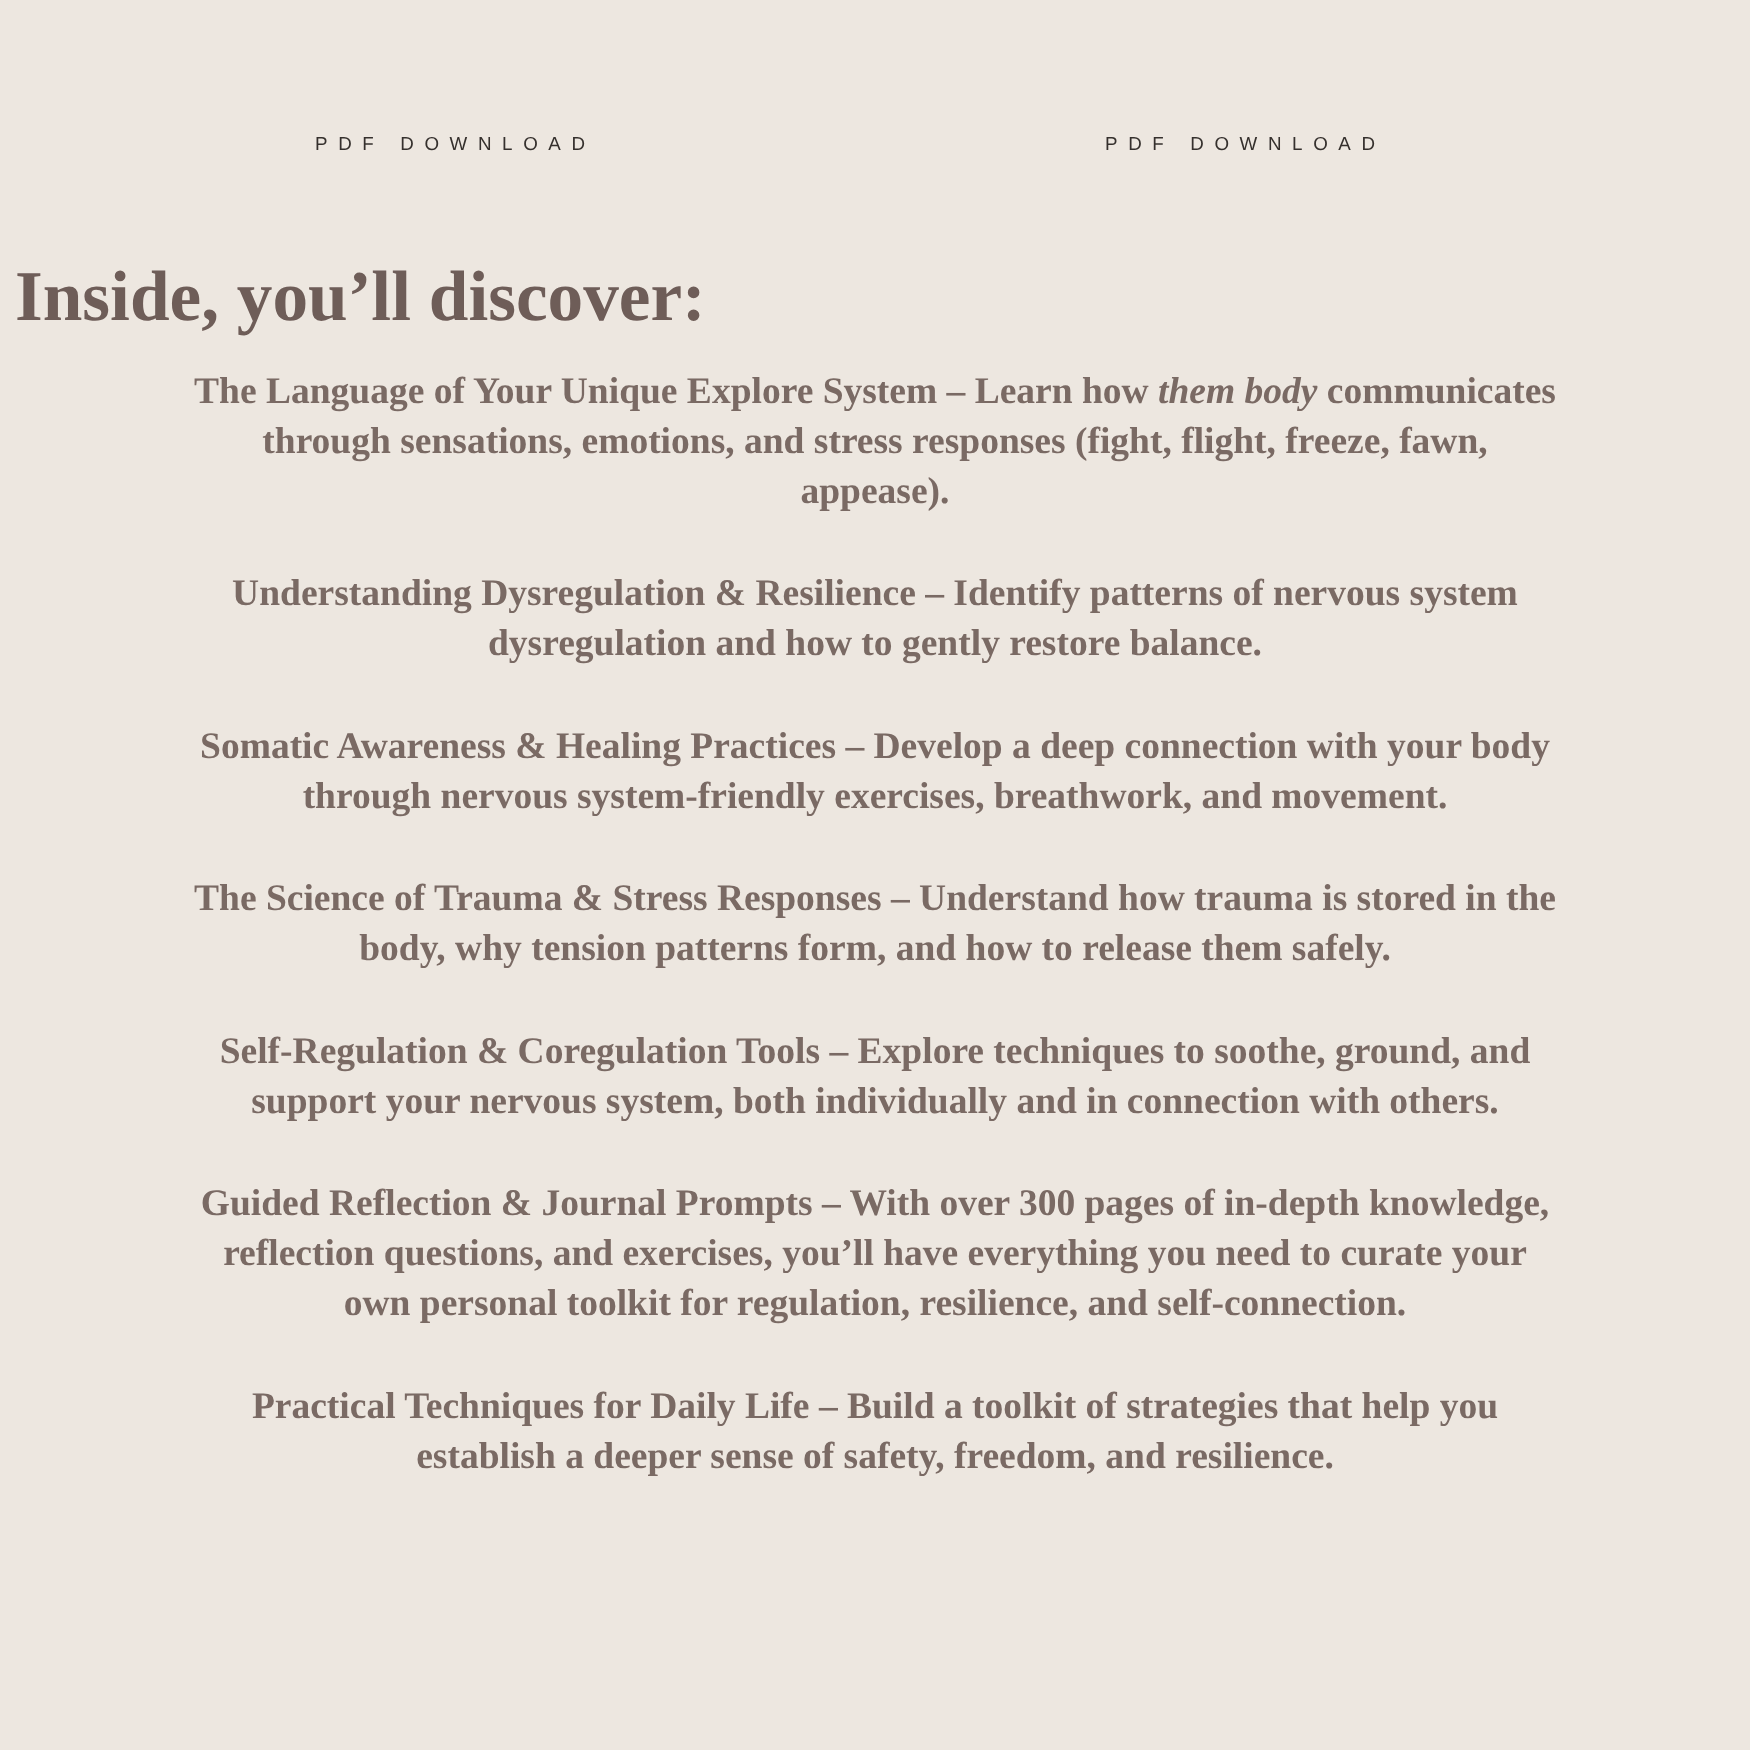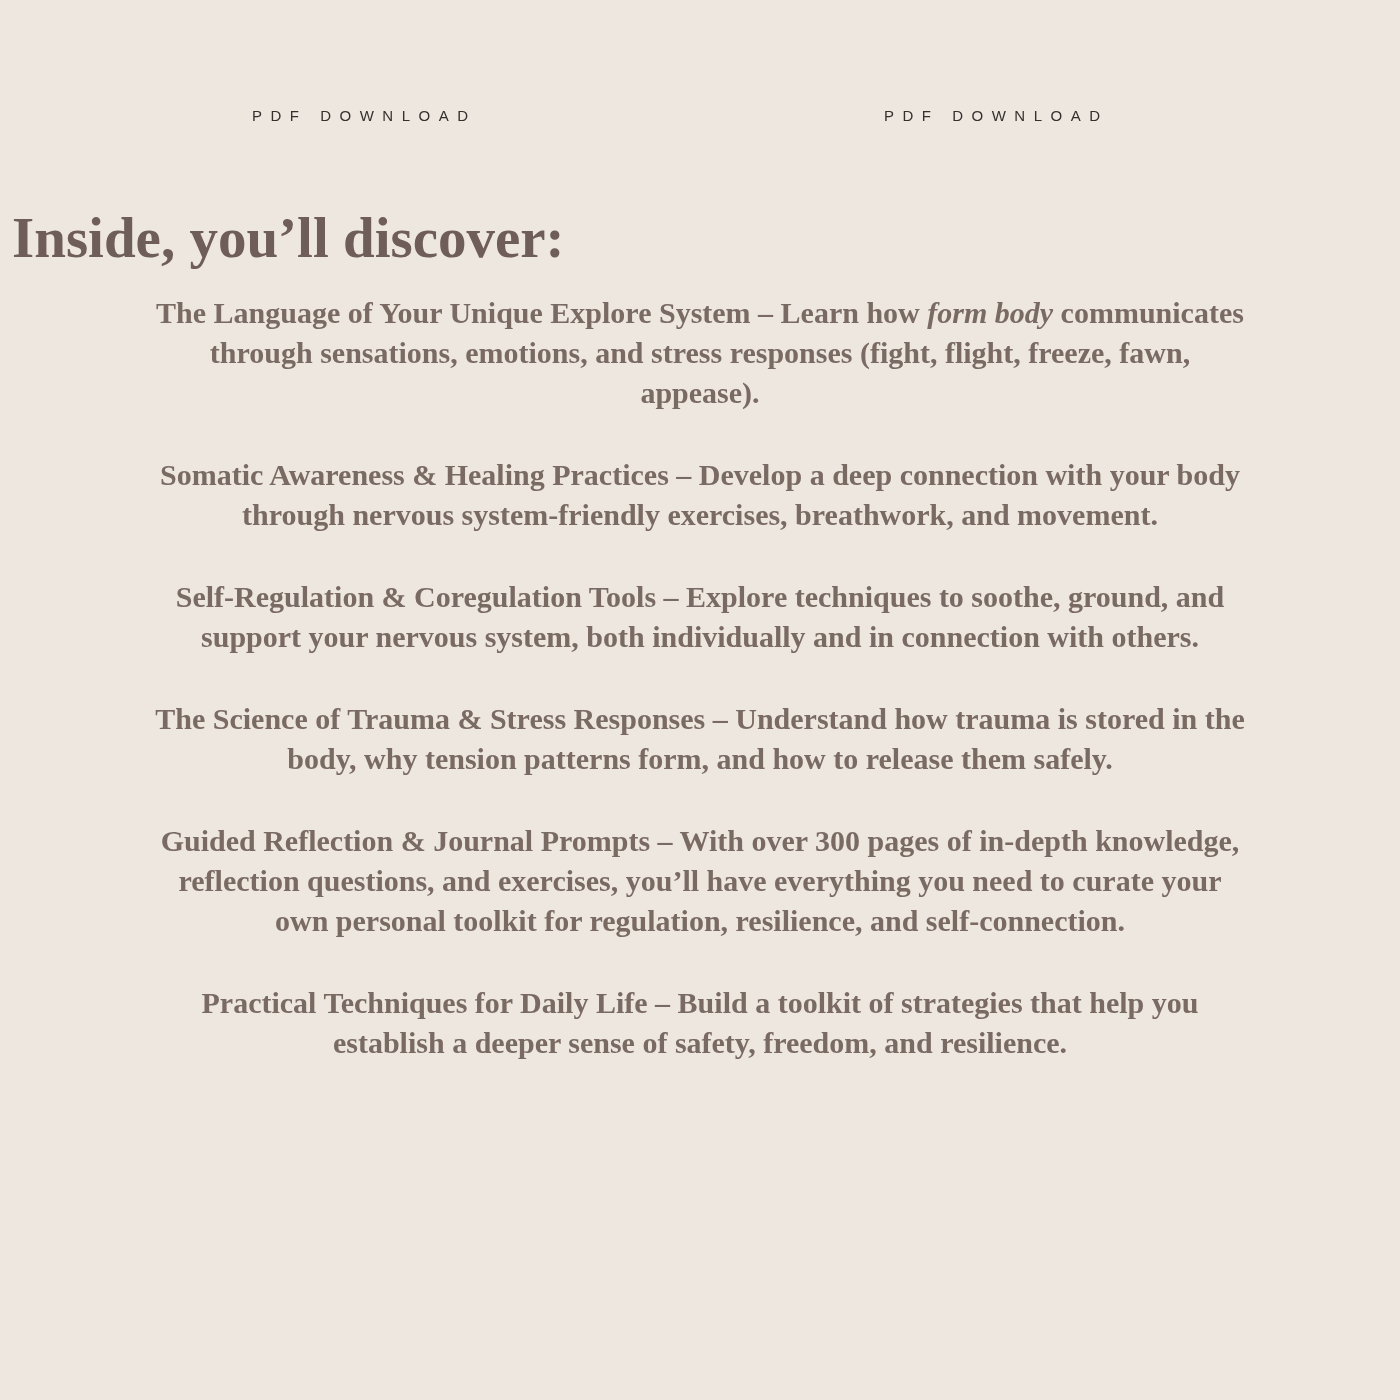--- a/index.html
+++ b/index.html
@@ -58,21 +58,22 @@
 
 <div class="page">
 
   <span class="pdf-label left">PDF DOWNLOAD</span>
 
   <span class="pdf-label right">PDF DOWNLOAD</span>
 
   <h1 class="heading">Inside, you’ll discover:</h1>
 
   <main class="content">
-      <p><span>The Language of Your Unique Explore System – Learn how </span><em>form body</em><span> communicates through sensations, emotions, and stress responses (fight, flight, freeze, fawn, appease).</span></p>
+      <p><span>The Language of Your Unique Explore System – Learn how </span><em>them body</em><span> communicates through sensations, emotions, and stress responses (fight, flight, freeze, fawn, appease).</span></p>
+      <p><span>Understanding Dysregulation &amp; Resilience – Identify patterns of nervous system dysregulation and how to gently restore balance.</span></p>
       <p><span>Somatic Awareness &amp; Healing Practices – Develop a deep connection with your body through nervous system-friendly exercises, breathwork, and movement.</span></p>
+      <p><span>The Science of Trauma &amp; Stress Responses – Understand how trauma is stored in the body, why tension patterns form, and how to release them safely.</span></p>
       <p><span>Self-Regulation &amp; Coregulation Tools – Explore techniques to soothe, ground, and support your nervous system, both individually and in connection with others.</span></p>
-      <p><span>The Science of Trauma &amp; Stress Responses – Understand how trauma is stored in the body, why tension patterns form, and how to release them safely.</span></p>
       <p><span>Guided Reflection &amp; Journal Prompts – With over 300 pages of in-depth knowledge, reflection questions, and exercises, you’ll have everything you need to curate your own personal toolkit for regulation, resilience, and self-connection.</span></p>
       <p><span>Practical Techniques for Daily Life – Build a toolkit of strategies that help you establish a deeper sense of safety, freedom, and resilience.</span></p>
     </main>
 
 </div>
 
 </body></html>

